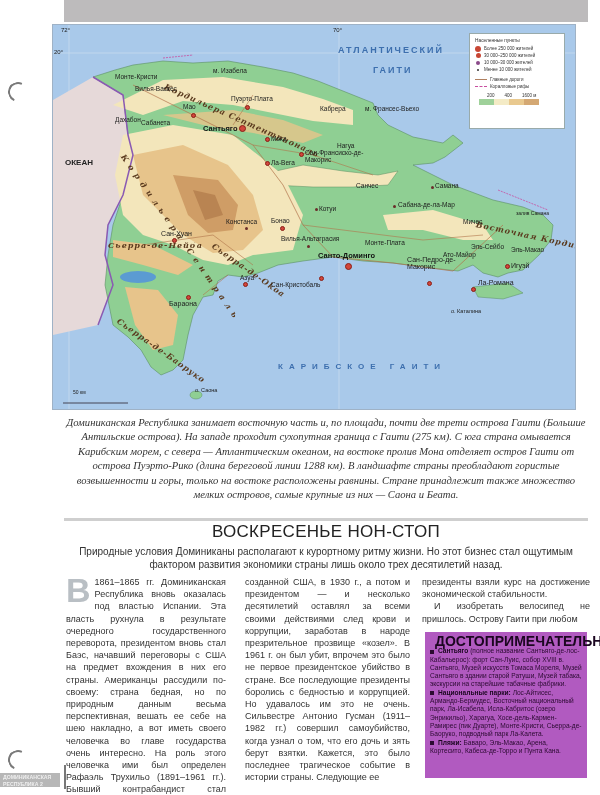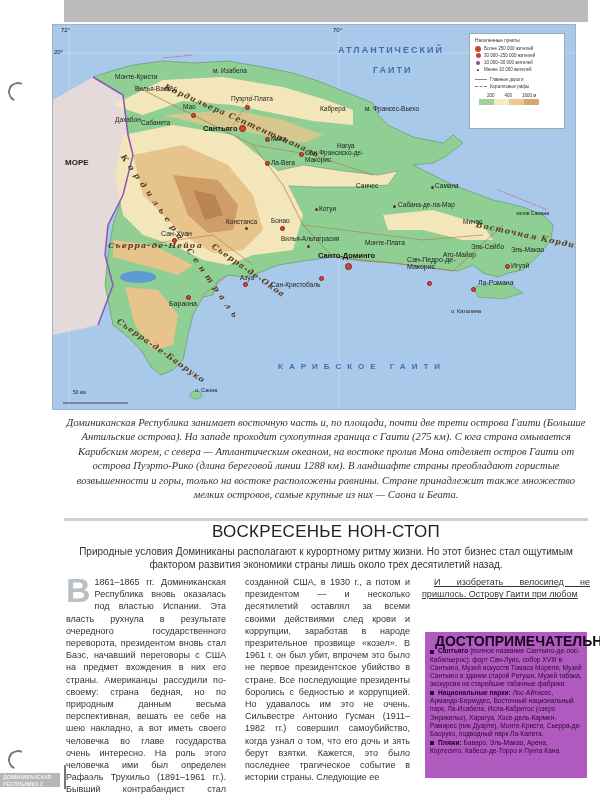--- a/index.html
+++ b/index.html
@@ -40,21 +40,21 @@
 
   .headline { position: absolute; left: 64px; top: 522px; width: 524px; text-align: center; font-family: "Liberation Sans", sans-serif; font-size: 17px; letter-spacing: 0.3px; color: #222; }
   .lead { position: absolute; left: 64px; top: 545px; width: 524px; text-align: center; font-size: 10px; line-height: 13px; color: #333; }
 
   .col { position: absolute; top: 576px; font-size: 9px; line-height: 12.2px; color: #333; text-align: justify; }
   .col p { margin: 0; }
   .col1 { left: 66px; width: 160px; }
   .col2 { left: 245px; width: 165px; }
   .col3 { left: 422px; width: 168px; top: 576px; }
   .dropcap { float: left; font-size: 34px; line-height: 26px; color: #b9bfc4; font-weight: bold; margin-right: 4px; margin-top: 1px; }
-  .indent { text-indent: 12px; text-decoration: underline; }
+  .indent { text-indent: 12px; }
 
   .sights { position: absolute; left: 425px; top: 632px; width: 162px; height: 146px; background: #b15ac0; padding: 5px 5px; font-size: 6.6px; line-height: 8.3px; color: #2b0a31; }
   .sights-title { display: flex; align-items: center; gap: 5px; font-weight: bold; font-size: 14px; color: #1b0620; margin-bottom: 2px; }
   .crown { width: 9px; height: 8px; position: relative; }
   .sights p { margin: 0 0 0 0; }
   .bullet { display: inline-block; width: 4px; height: 4px; background: #2b0a31; margin-right: 4px; vertical-align: middle; }
   .sights b { color: #1b0620; }
 
   .footer-tag { position: absolute; left: 0; top: 773px; width: 60px; height: 14px; background: #b7b7b7; color: #efefef; font-size: 5.2px; line-height: 6.5px; padding: 1px 3px; font-weight: bold; }
   .footer-bar { position: absolute; left: 64px; top: 765px; width: 2px; height: 24px; background: #777; }
@@ -108,21 +108,21 @@
   </svg>
 
   <span class="map-label city" style="left:8px;top:2px;font-size:6px">72°</span>
   <span class="map-label city" style="left:280px;top:2px;font-size:6px">70°</span>
   <span class="map-label city" style="left:1px;top:24px;font-size:6px">20°</span>
 
   <span class="map-label ocean" style="left:285px;top:20px">АТЛАНТИЧЕСКИЙ</span>
   <span class="map-label ocean" style="left:320px;top:40px">ГАИТИ</span>
   <span class="map-label sea" style="left:225px;top:337px">КАРИБСКОЕ ГАИТИ</span>
 
-  <span class="map-label country" style="left:12px;top:133px">МОРЕ</span>
+  <span class="map-label country" style="left:12px;top:133px">ОКЕАН</span>
 
   <span class="map-label mount" style="left:112px;top:56px;transform:rotate(24deg);transform-origin:left">Кордильера Септентриональ</span>
   <span class="map-label mount" style="left:70px;top:125px;transform:rotate(55deg);transform-origin:left;letter-spacing:5px">Кордильера Сентраль</span>
   <span class="map-label mount" style="left:55px;top:215px">Сьерра-де-Нейба</span>
   <span class="map-label mount" style="left:160px;top:215px;transform:rotate(35deg);transform-origin:left">Сьерра-де-Оkoa</span>
   <span class="map-label mount" style="left:65px;top:290px;transform:rotate(35deg);transform-origin:left">Сьерра-де-Баоруко</span>
   <span class="map-label mount" style="left:423px;top:194px;transform:rotate(12deg);transform-origin:left">Восточная Кордильера</span>
 
   <span class="dot big" style="left:186px;top:100px"></span>
   <span class="map-label city-big" style="left:150px;top:99px">Сантьяго</span>
@@ -240,20 +240,21 @@
 <div class="headline">ВОСКРЕСЕНЬЕ НОН-СТОП</div>
 <div class="lead">Природные условия Доминиканы располагают к курортному ритму жизни. Но этот бизнес стал ощутимым фактором развития экономики страны лишь около трех десятилетий назад.</div>
 
 <div class="col col1">
   <p><span class="dropcap">В</span><span> 1861–1865 гг. Доминиканская Республика вновь оказалась под властью Испании. Эта власть рухнула в результате очередного государственного переворота, президентом вновь стал Баэс, начавший переговоры с США на предмет вхождения в них его страны. Американцы рассудили по-своему: страна бедная, но по природным данным весьма перспективная, вешать ее себе на шею накладно, а вот иметь своего человечка во главе государства очень интересно. На роль этого человечка ими был определен Рафаэль Трухильо (1891–1961 гг.). Бывший контрабандист стал офицером армии,</span></p>
 </div>
 <div class="col col2">
   <p>созданной США, в 1930 г., а потом и президентом — и несколько десятилетий оставлял за всеми своими действиями след крови и коррупции, заработав в народе презрительное прозвище «козел». В 1961 г. он был убит, впрочем это было не первое президентское убийство в стране. Все последующие президенты боролись с бедностью и коррупцией. Но удавалось им это не очень. Сильвестре Антонио Гусман (1911–1982 гг.) совершил самоубийство, когда узнал о том, что его дочь и зять берут взятки. Кажется, это было последнее трагическое событие в истории страны. Следующие ее</p>
 </div>
 <div class="col col3">
+  <p>президенты взяли курс на достижение экономической стабильности.</p>
   <p class="indent">И изобретать велосипед не пришлось. Острову Гаити при любом</p>
 </div>
 
 <div class="sights">
   <div class="sights-title">
     <svg class="crown" viewBox="0 0 9 8">
       <path d="M0 0 H2 V2 H3.5 V0 H5.5 V2 H7 V0 H9 V8 H0 Z" fill="#ffffff"></path>
     </svg>
     <span>ДОСТОПРИМЕЧАТЕЛЬНОСТИ</span>
   </div>

